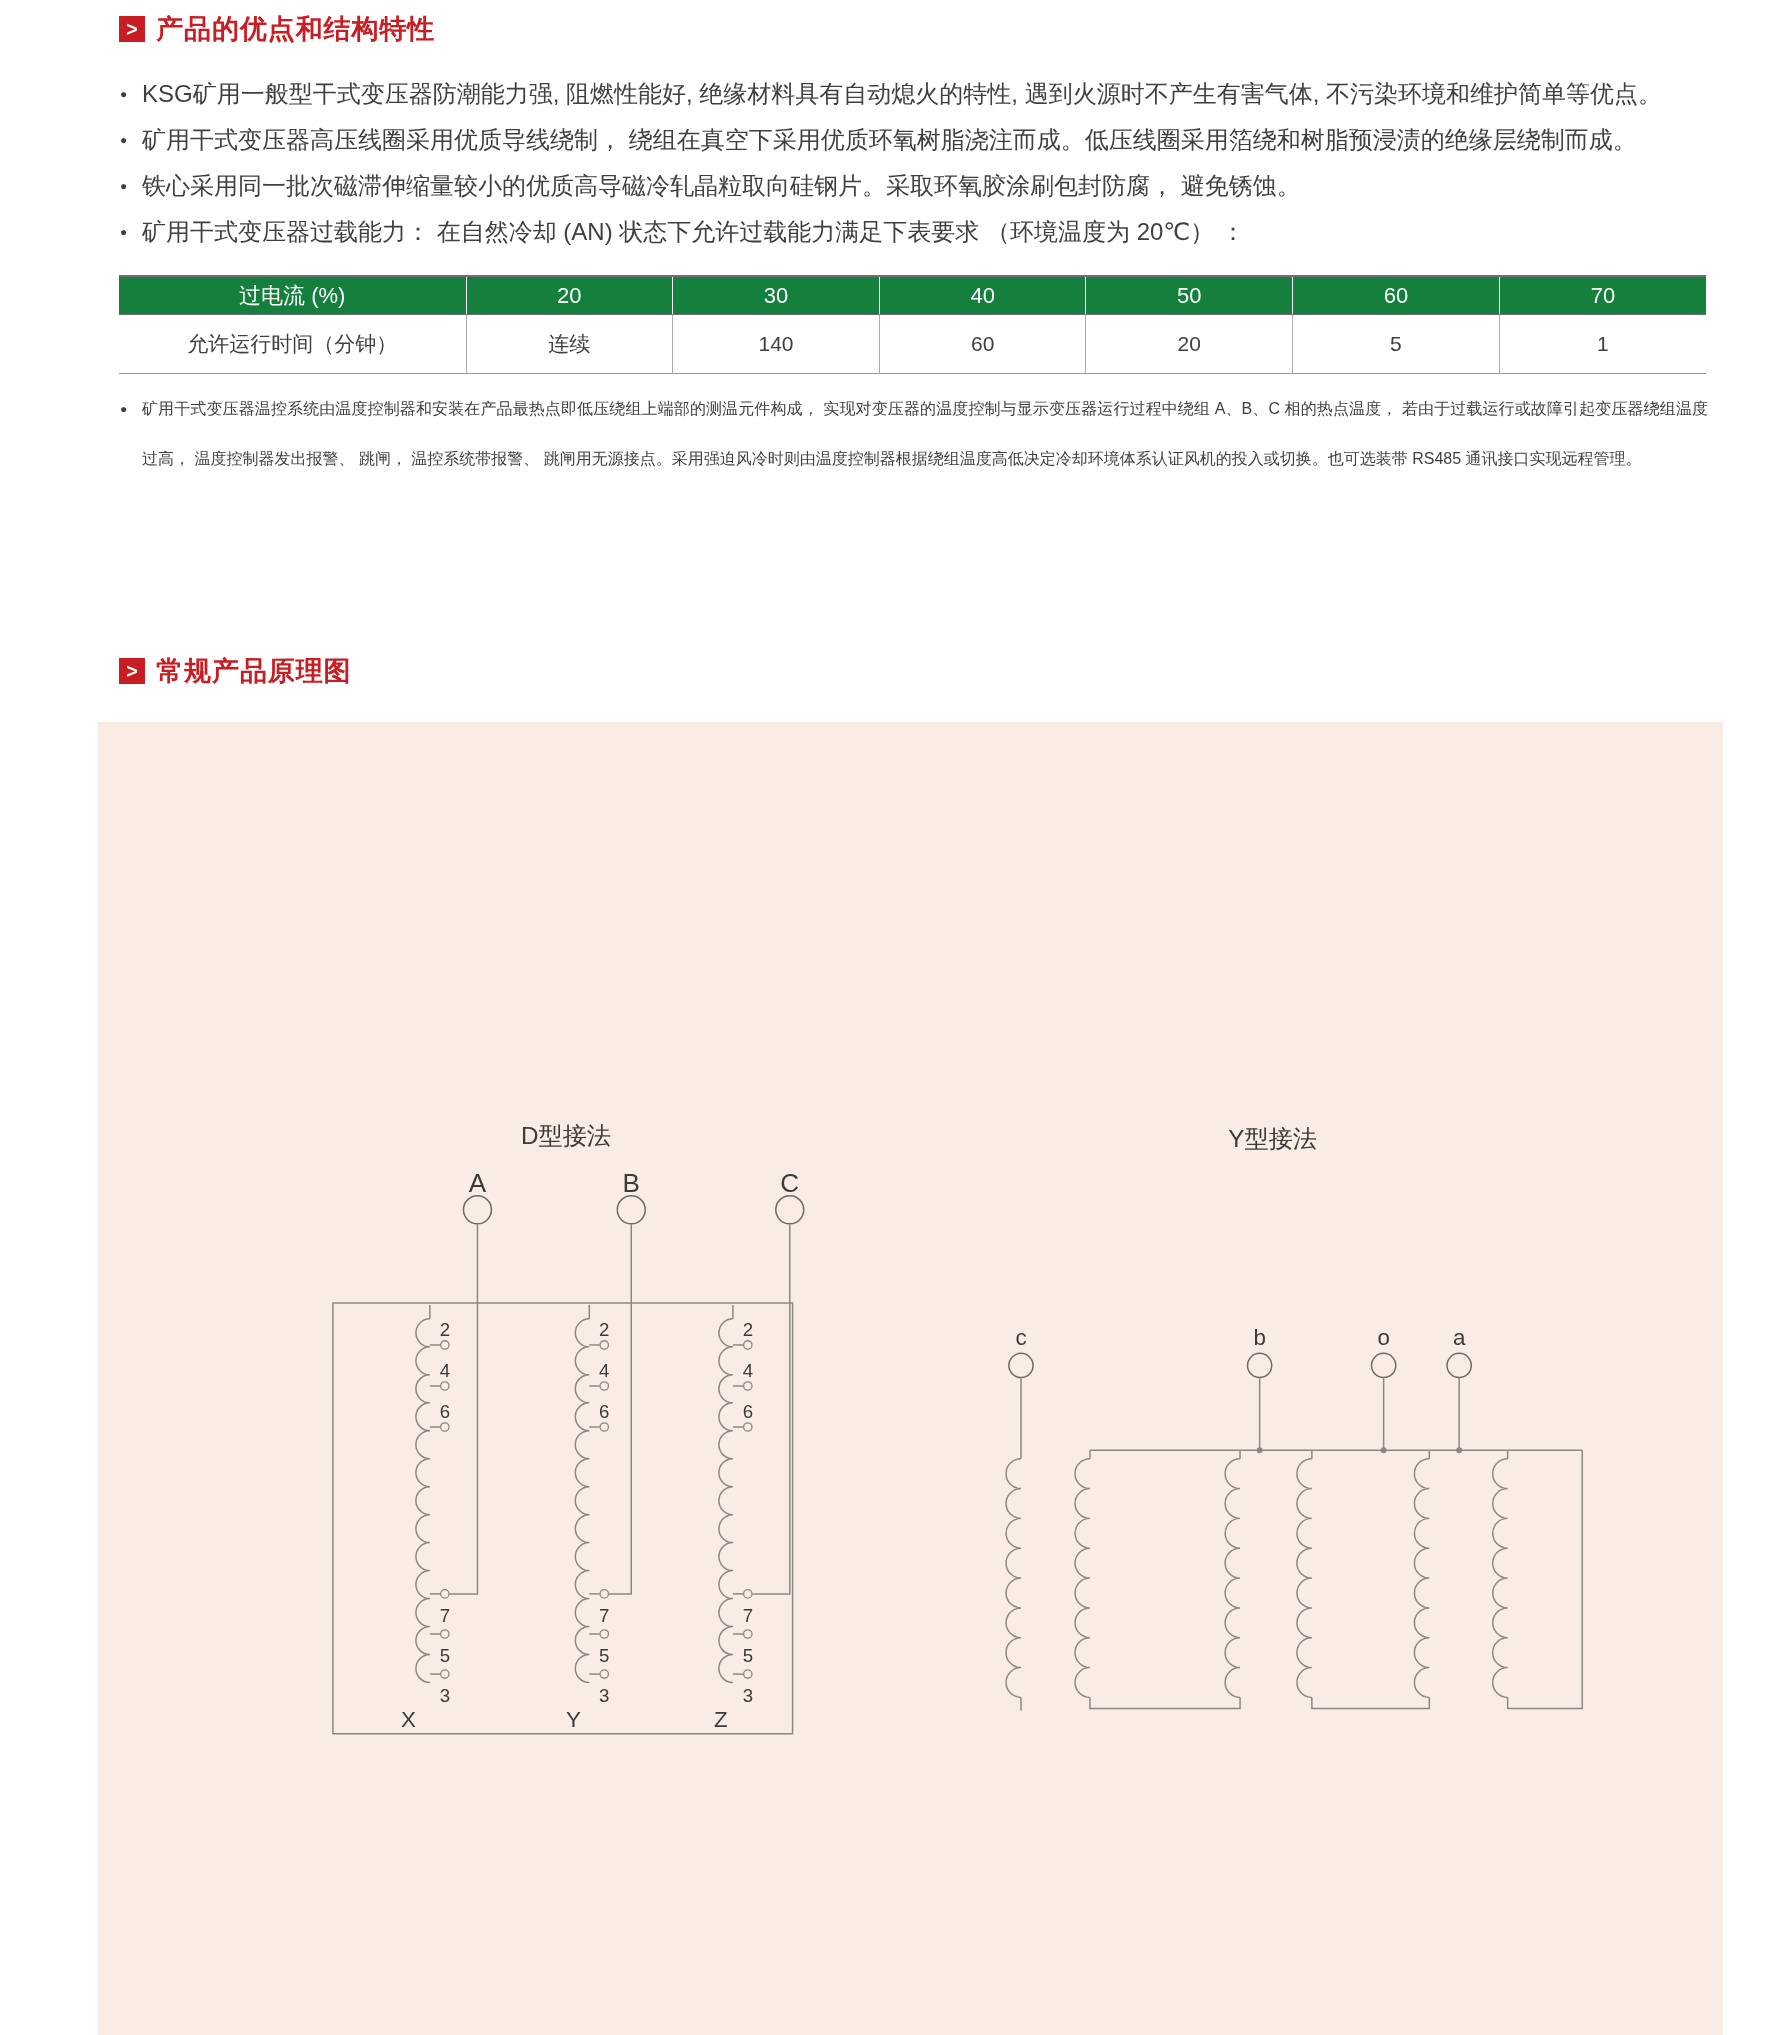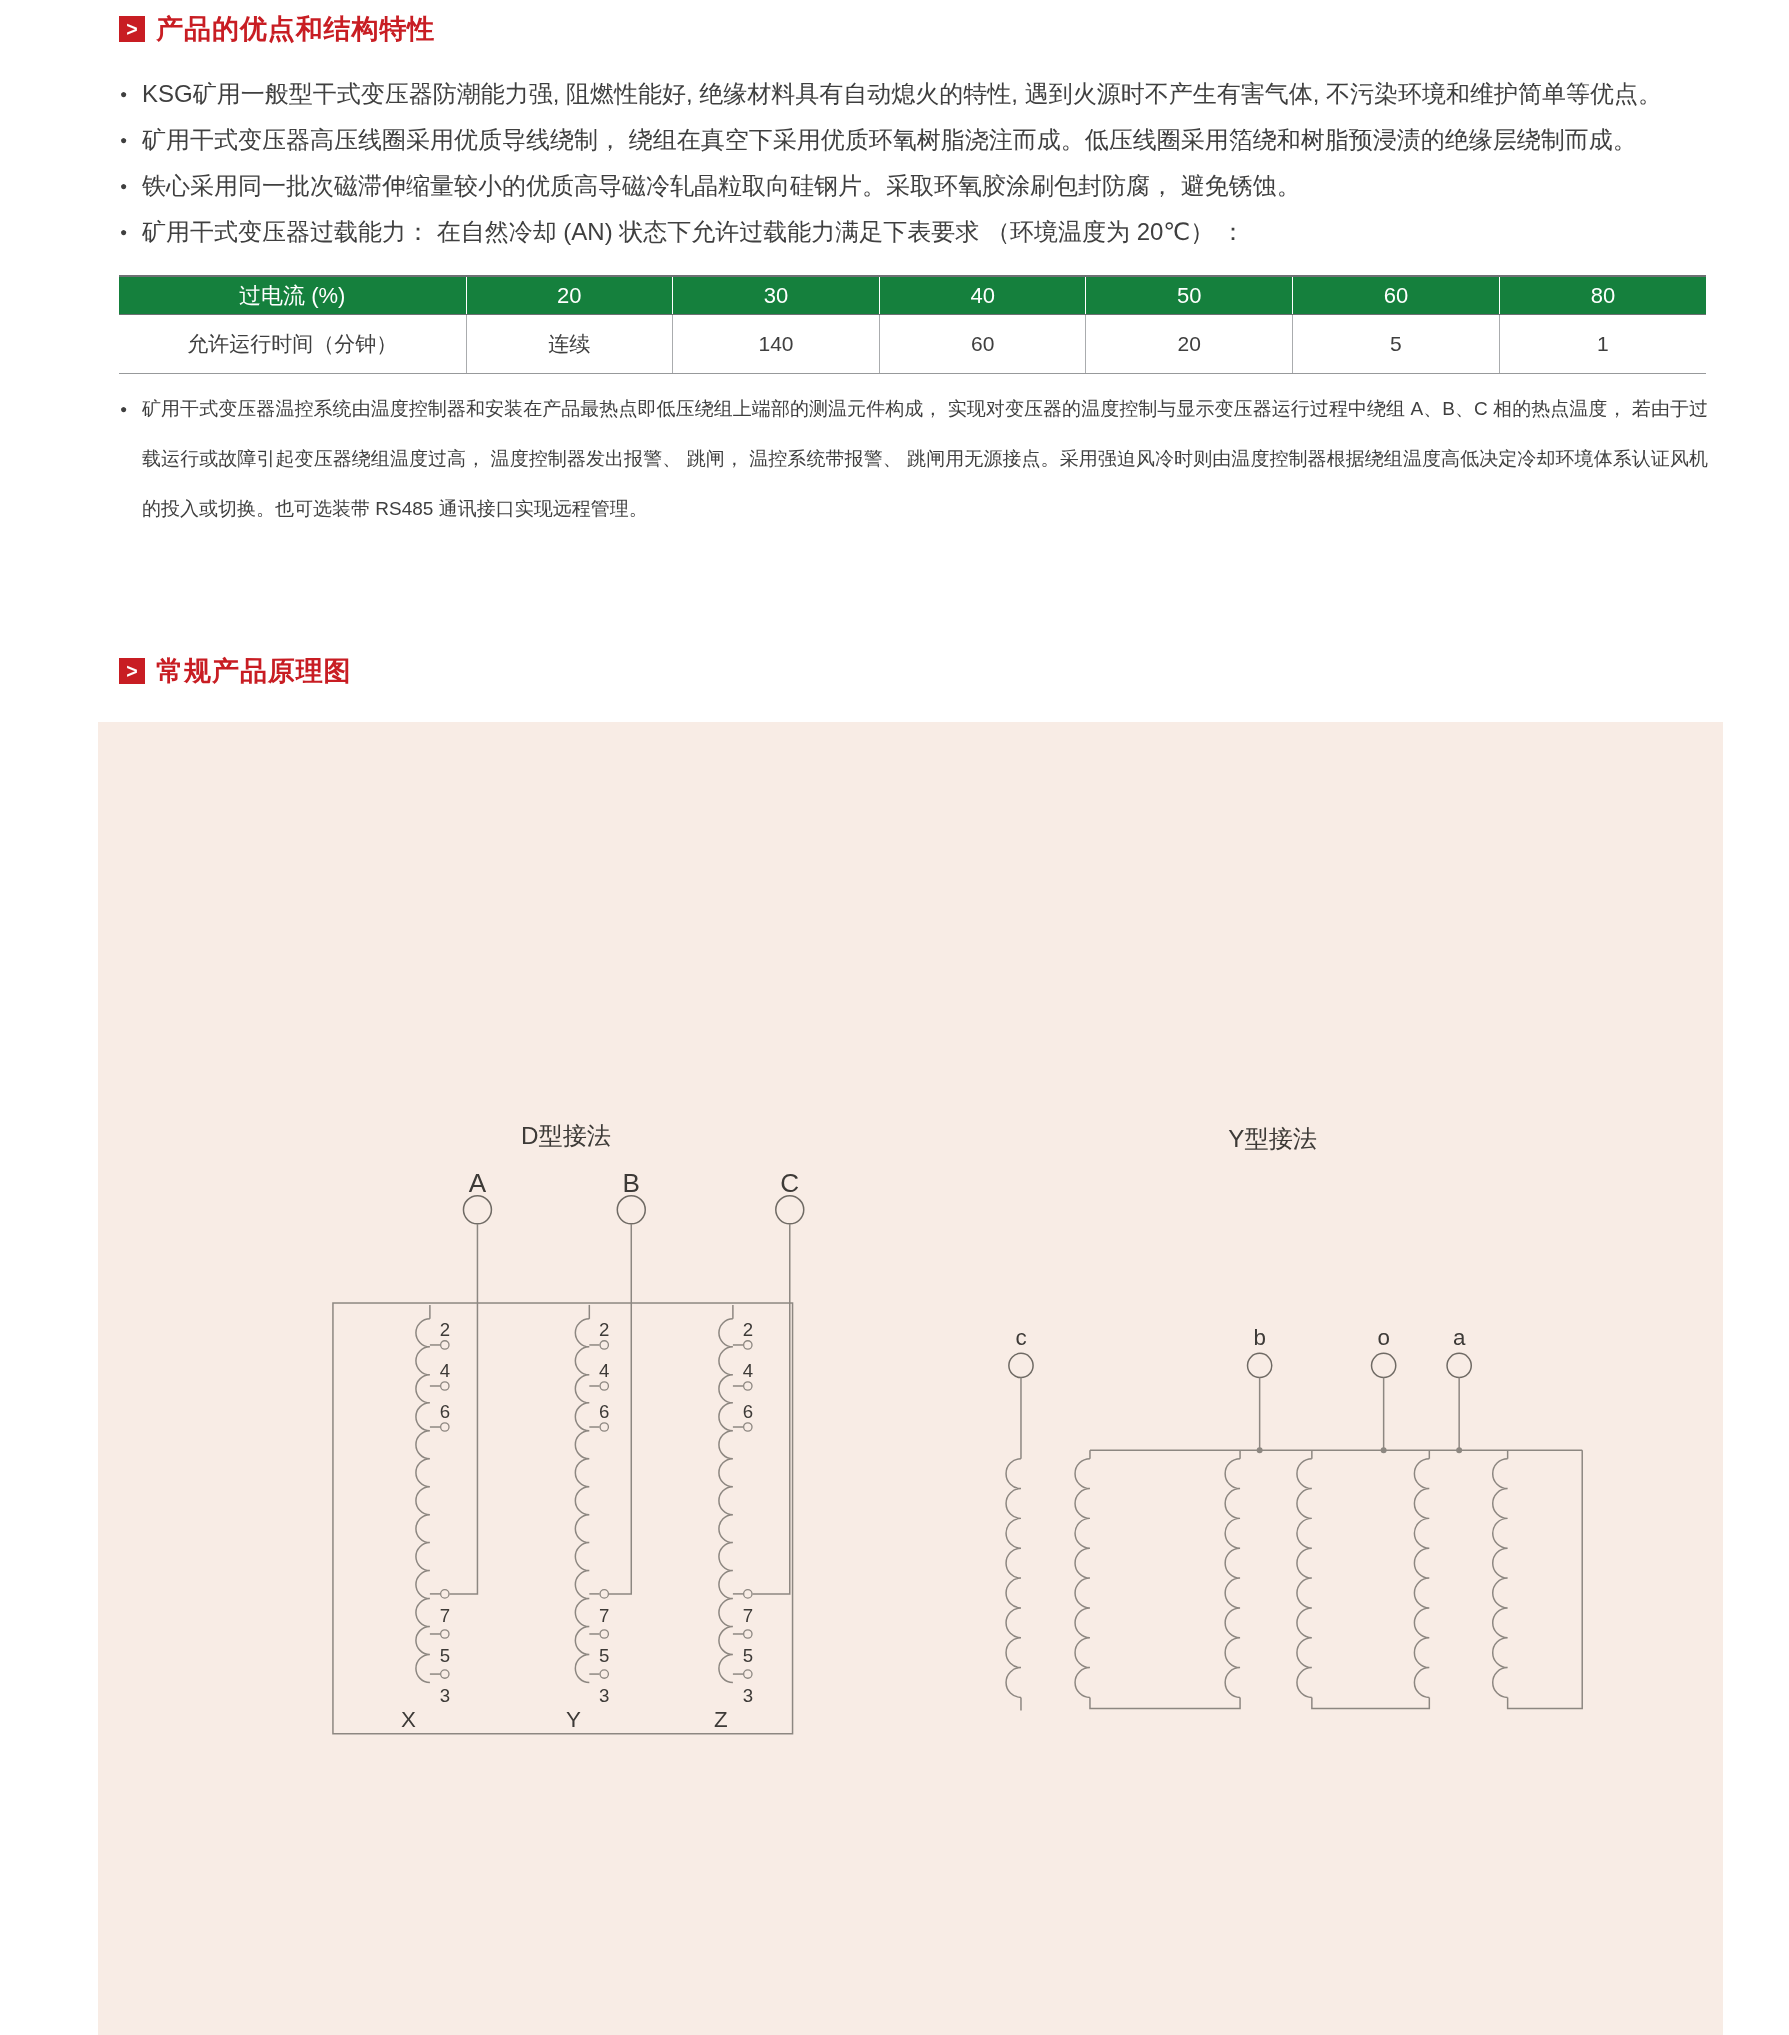--- a/index.html
+++ b/index.html
@@ -11,21 +11,21 @@
   .sec-icon{width:26px;height:26px;background:#c81d23;color:#fff;display:flex;
             align-items:center;justify-content:center;font-weight:bold;font-size:19.6px;
             line-height:26px;flex:0 0 26px;}
   .sec-title{margin-left:11.2px;color:#c81d23;font-size:27px;font-weight:bold;letter-spacing:0.9px;}
 
   
   .blist{position:absolute;left:119px;width:1589px;list-style:none;margin:0;padding:0;}
   .blist li{position:relative;padding-left:23px;font-size:24px;line-height:46px;}
   .blist.wide li{line-height:50px;}
   .blist li::before{content:"●";position:absolute;left:0.9px;top:0;font-size:12px;}
-  .bpara{position:relative;padding-left:23px;font-size:19px;line-height:50px;
+  .bpara{position:relative;padding-left:23px;font-size:16px;line-height:50px;
          text-align:justify;margin:0;}
   .bpara::before{content:"●";position:absolute;left:0.9px;top:0;font-size:12px;}
 
   
   table.ovl{position:absolute;left:119px;top:275px;width:1587px;border-collapse:collapse;
             table-layout:fixed;border-top:2.8px solid #6e7073;}
   table.ovl thead th{background:#15803d;color:#ffffff;font-weight:normal;font-size:22px;
             height:35px;border-left:1.9px solid #ffffff;border-bottom:1.9px solid #6e7073;}
   table.ovl thead th:first-child{border-left:none;}
   table.ovl tbody td{background:#ffffff;color:#3f3f3f;font-size:21px;text-align:center;
@@ -73,21 +73,21 @@
         <col>
     </colgroup>
     <thead>
       <tr>
         <th>过电流 (%)</th>
         <th>20</th>
         <th>30</th>
         <th>40</th>
         <th>50</th>
         <th>60</th>
-        <th>80</th>
+        <th>70</th>
       </tr>
     </thead>
     <tbody>
       <tr>
         <td>允许运行时间（分钟）</td>
         <td>连续</td>
         <td>140</td>
         <td>60</td>
         <td>20</td>
         <td>5</td>

